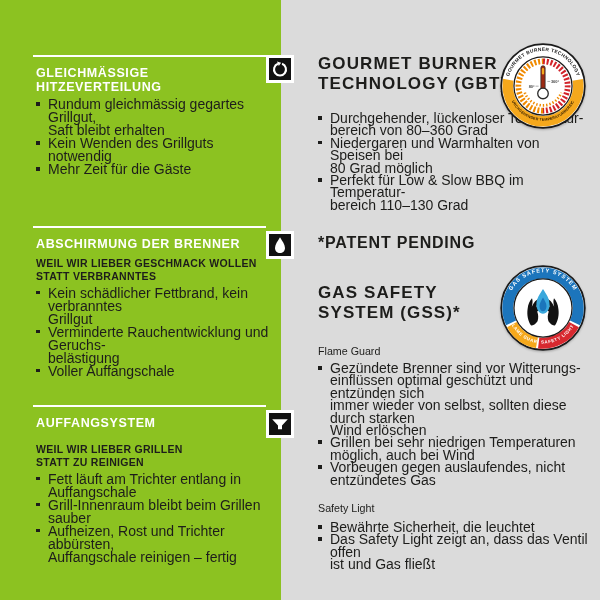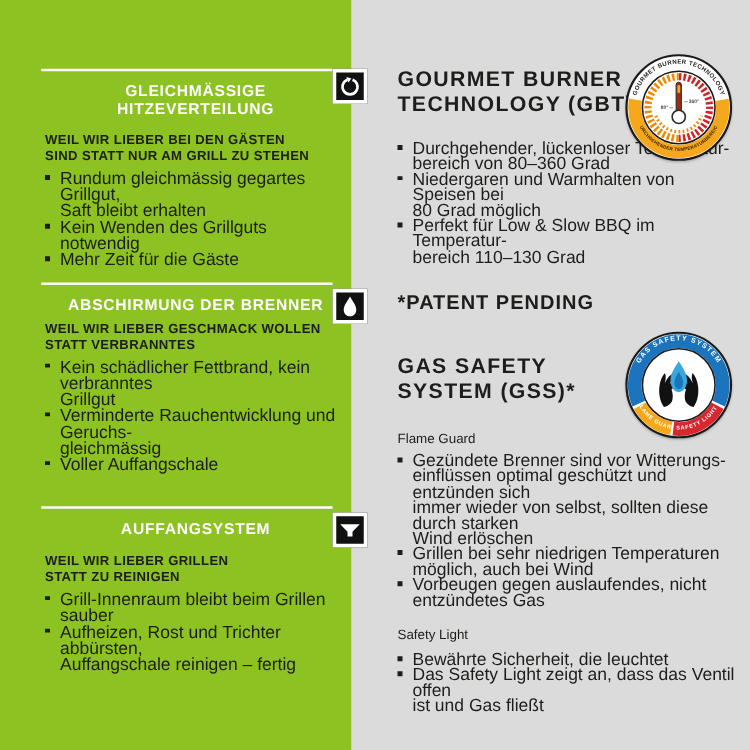--- a/index.html
+++ b/index.html
@@ -9,21 +9,21 @@
     font-family:"Liberation Sans","DejaVu Sans",sans-serif;
   }
   .page{position:relative;width:600px;height:600px;overflow:hidden;background:#dbdbdb}
   .green-panel{position:absolute;left:0;top:0;width:281px;height:600px;background:#8cc221}
 
   
   .gsec{position:absolute;left:33px;width:244px}
   .gsec .rule{width:233px;height:2px;background:#fff}
   .gsec h2{
     margin:10px 0 0 3px;font-size:12.5px;line-height:13.5px;font-weight:bold;
-    color:#fff;letter-spacing:.6px;white-space:pre-line;text-align:center;
+    color:#fff;letter-spacing:.6px;white-space:pre-line;
   }
   .gsec h3{
     margin:12px 0 0 3px;font-size:10.5px;line-height:13px;font-weight:bold;
     color:#1d1d1b;letter-spacing:.3px;white-space:pre-line;
   }
   .gsec.s2 h3{margin-top:5px}
   .gsec.s3 h3{}
   ul.blist{list-style:none;margin:4px 0 0 3px;padding:0}
   ul.blist li{
     position:relative;padding-left:12px;margin:0;
@@ -64,50 +64,49 @@
 <body>
 
 <div class="page">
 
   <div class="green-panel"></div>
 
   <section class="gsec s1" style="top:55px">
     <div class="rule"></div>
     <h2>GLEICHMÄSSIGE
 HITZEVERTEILUNG</h2>
-    <h3>WEIL WIR LIEBER BEI DEN GÄSTEN
-SIND STATT NUR AM GRILL ZU STEHEN</h3>
     <ul class="blist">
       <li><span class="sq"></span><span>Rundum gleichmässig gegartes Grillgut,
 Saft bleibt erhalten</span></li>
       <li><span class="sq"></span><span>Kein Wenden des Grillguts notwendig</span></li>
       <li><span class="sq"></span><span>Mehr Zeit für die Gäste</span></li>
     </ul>
   </section>
 
   <section class="gsec s2" style="top:226px">
     <div class="rule"></div>
     <h2>ABSCHIRMUNG DER BRENNER</h2>
     <h3>WEIL WIR LIEBER GESCHMACK WOLLEN
 STATT VERBRANNTES</h3>
     <ul class="blist">
       <li><span class="sq"></span><span>Kein schädlicher Fettbrand, kein verbranntes
 Grillgut</span></li>
       <li><span class="sq"></span><span>Verminderte Rauchentwicklung und Geruchs-
-gleichmässig</span></li>
+belästigung</span></li>
       <li><span class="sq"></span><span>Voller Auffangschale</span></li>
     </ul>
   </section>
 
   <section class="gsec s3" style="top:405px">
     <div class="rule"></div>
     <h2>AUFFANGSYSTEM</h2>
     <h3>WEIL WIR LIEBER GRILLEN
 STATT ZU REINIGEN</h3>
     <ul class="blist">
+      <li><span class="sq"></span><span>Fett läuft am Trichter entlang in Auffangschale</span></li>
       <li><span class="sq"></span><span>Grill-Innenraum bleibt beim Grillen sauber</span></li>
       <li><span class="sq"></span><span>Aufheizen, Rost und Trichter abbürsten,
 Auffangschale reinigen – fertig</span></li>
     </ul>
   </section>
 
   <div class="iconbox" style="top:55px">
     <svg viewBox="0 0 22 22" width="22" height="22">
       <path d="M13.05 5.86 A6 6 0 1 1 8.95 5.86" fill="none" stroke="#fff" stroke-width="2.1"></path>
       <polygon points="12.1,4.7 9.8,8.0 8.0,3.6" fill="#fff"></polygon>

